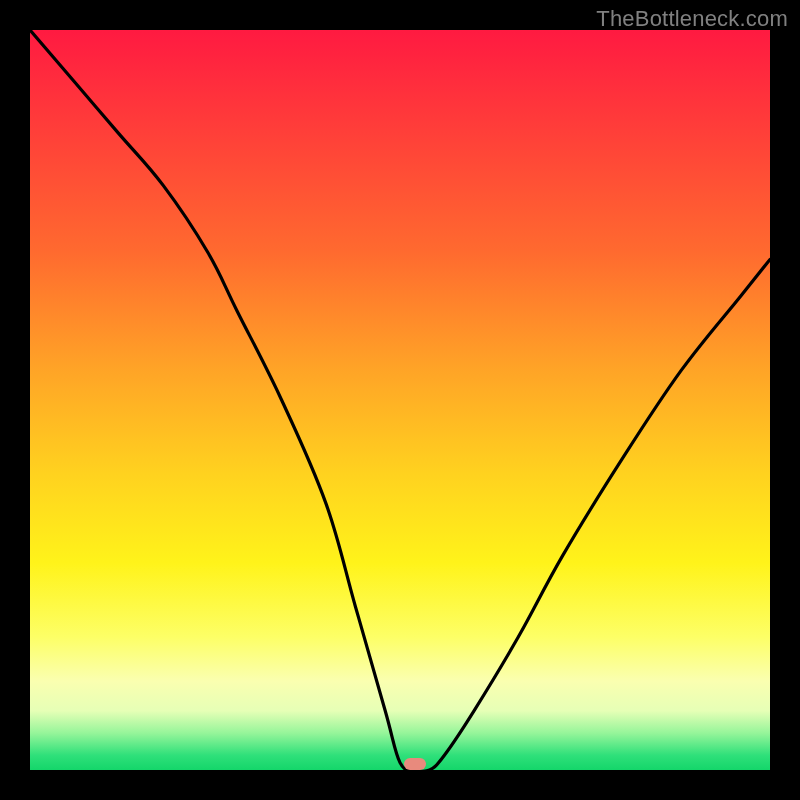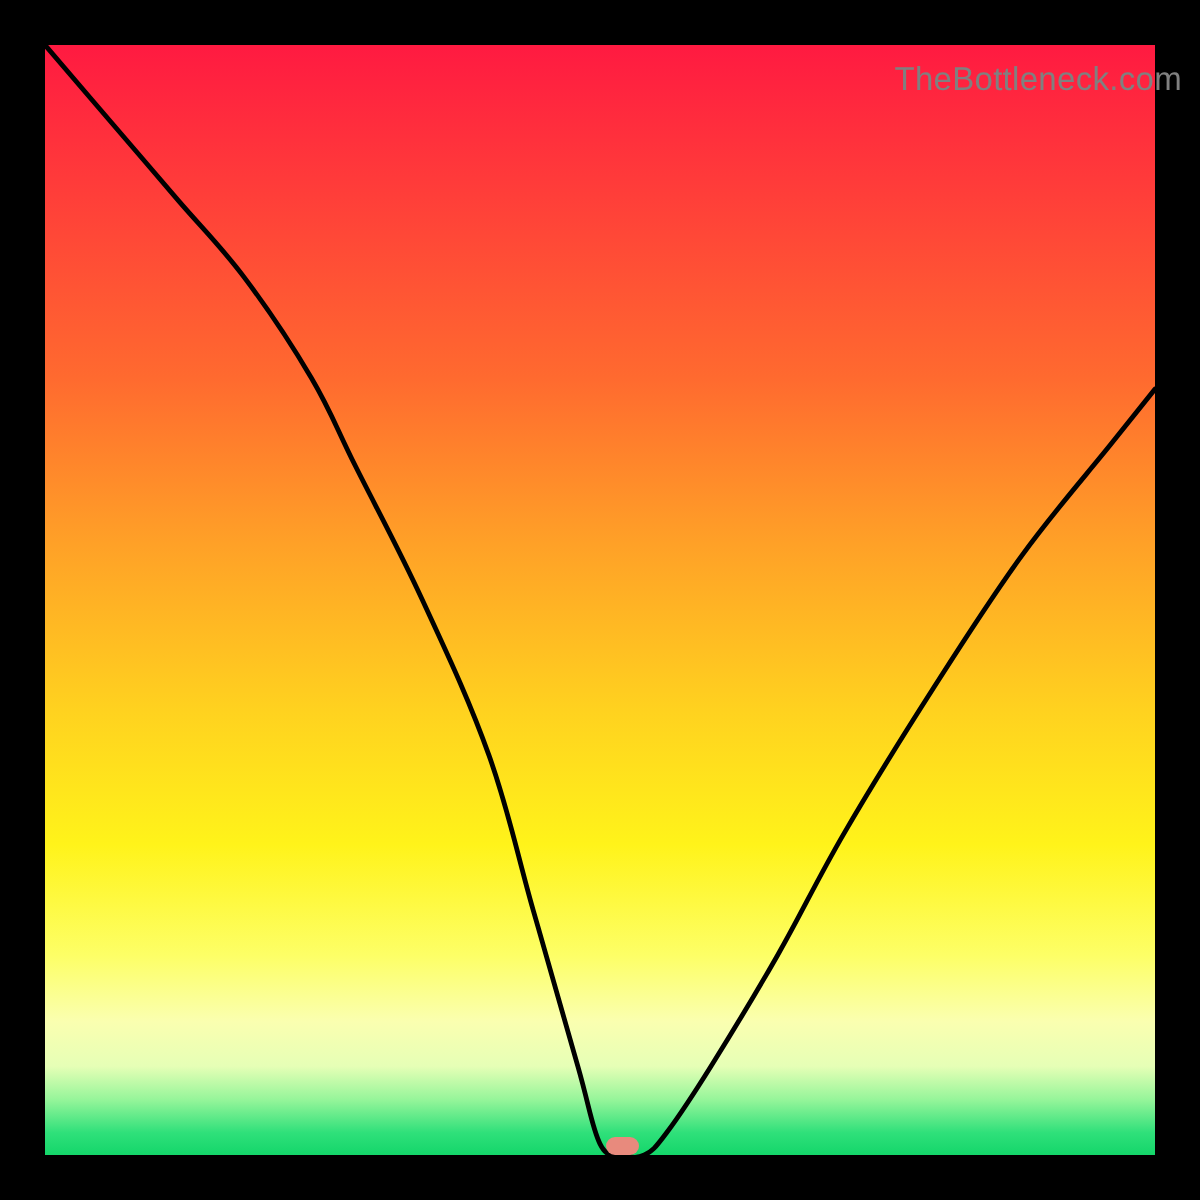--- a/index.html
+++ b/index.html
@@ -66,21 +66,20 @@
   }
   .watermark {
     position: absolute;
     top: 6px;
     right: 12px;
     color: #808080;
     font-size: 22px;
     font-weight: 500;
     letter-spacing: 0.2px;
     user-select: none;
-    margin-top: 34px;
   }
 </style>
 </head>
 <body>
 
 <div class="stage">
 
   <div class="plot-area">
     <div class="gradient"></div>
 

